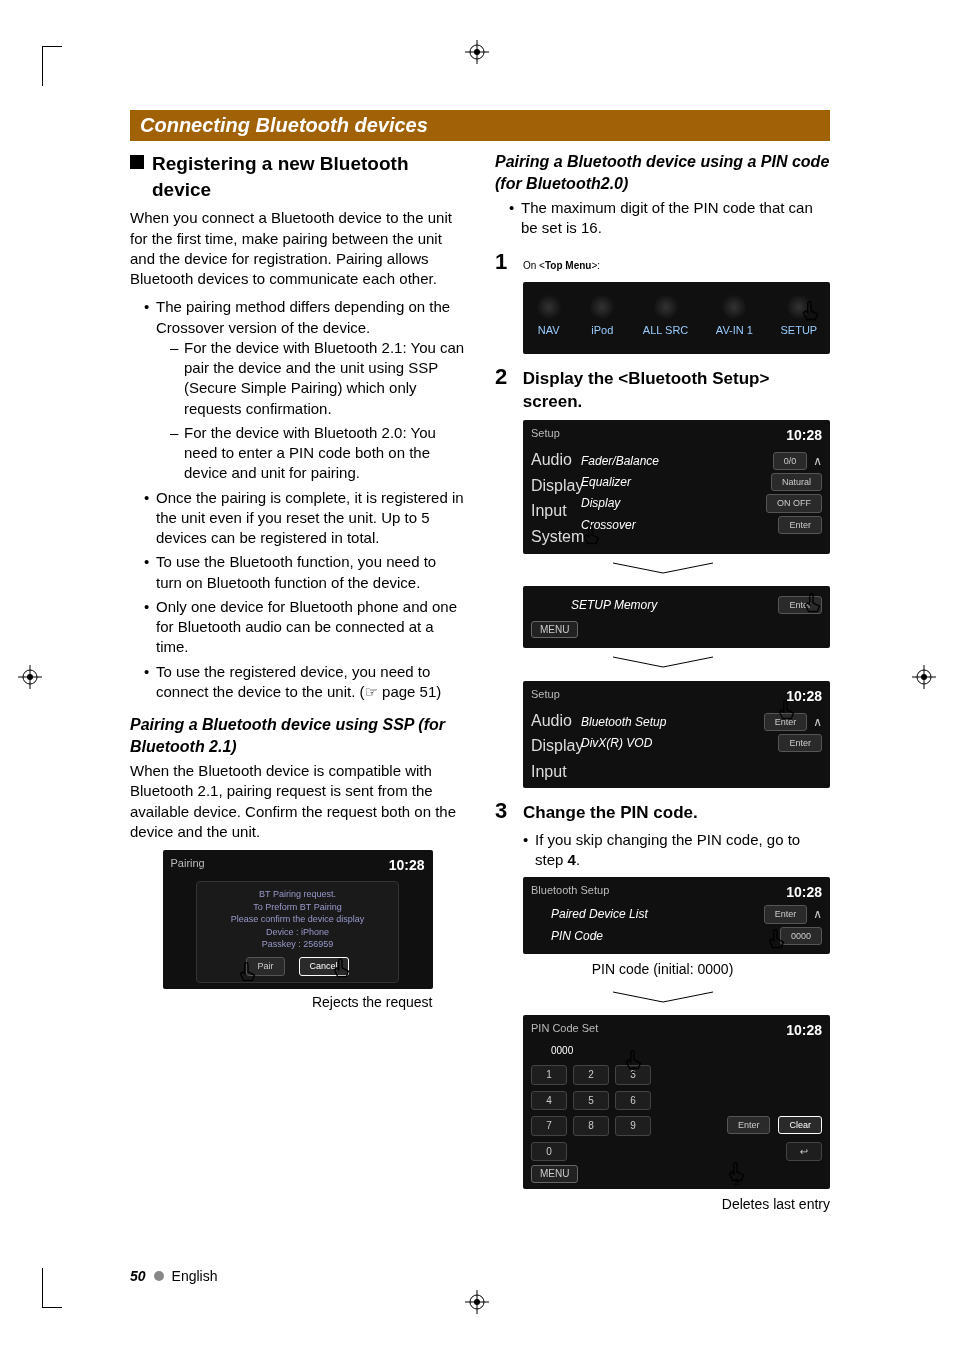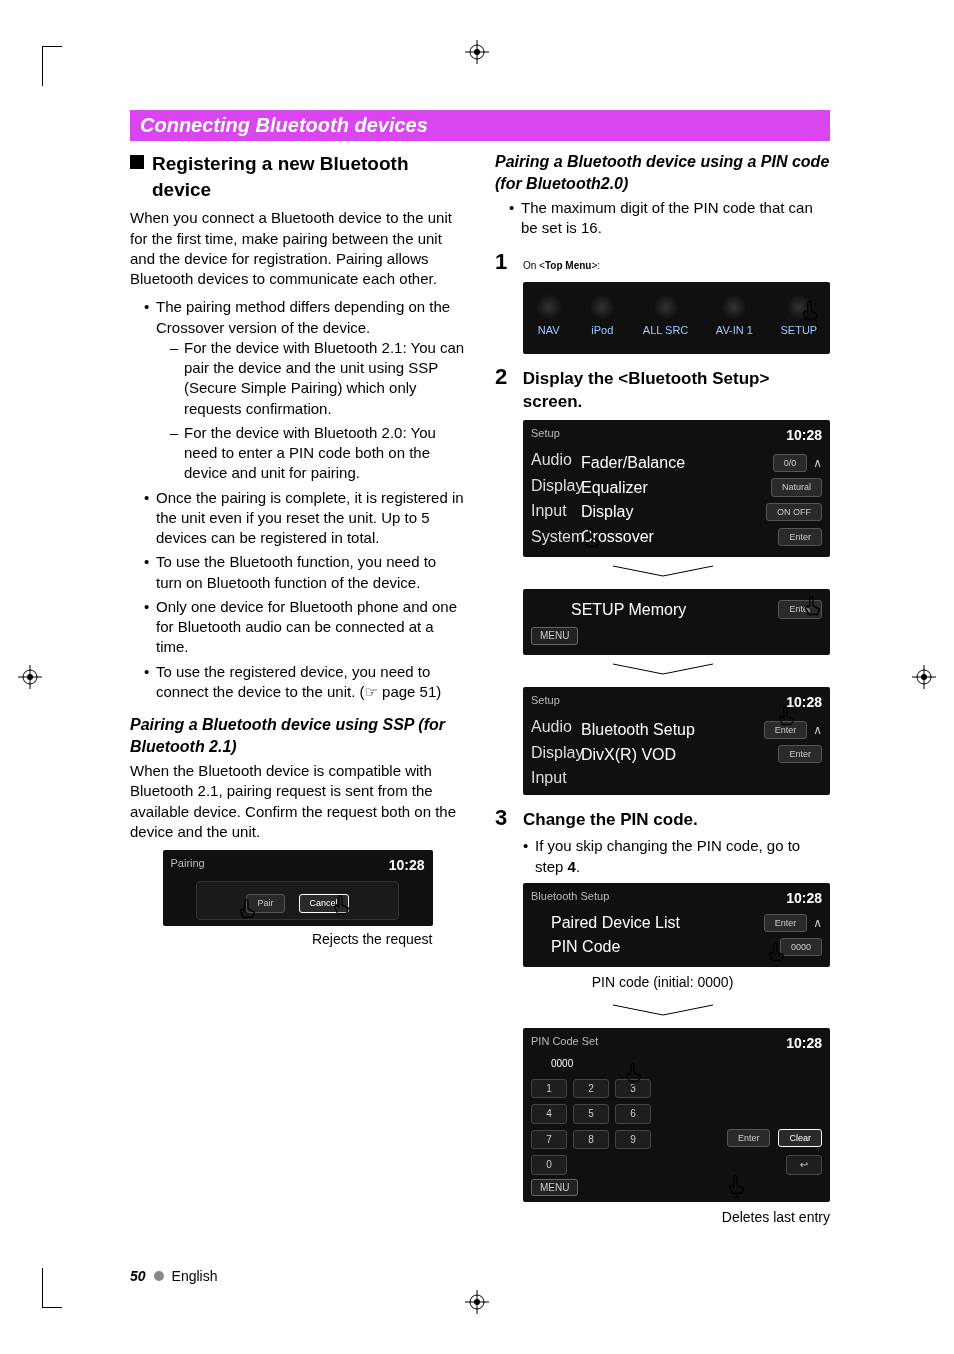--- a/index.html
+++ b/index.html
@@ -11,21 +11,21 @@
     height: 1354px;
     position: relative;
   }
   .page {
     position: absolute;
     top: 110px;
     left: 130px;
     width: 700px;
   }
   .section-bar {
-    background: #d946ef;
+    background: #a16207;
     color: #fff;
     font-weight: bold;
     font-style: italic;
     font-size: 20px;
     padding: 4px 10px;
     margin-bottom: 10px;
   }
   .columns {
     display: flex;
     gap: 30px;
@@ -70,21 +70,21 @@
     position: relative;
     margin: 6px 0 6px 28px;
     padding: 6px 8px;
   }
   .screenshot.full { margin-left: 0; }
   .ss-header { display: flex; justify-content: space-between; font-size: 11px; color: #ccc; margin-bottom: 4px;}
   .ss-title { color: #bbb; }
   .ss-time { color: #fff; font-weight: bold; font-size: 14px; }
   .ss-row { display: flex; align-items: center; gap: 6px; margin: 3px 0; }
   .ss-side { width: 44px; color: #ddd; font-size: 16px; }
-  .ss-label { flex: 1; color: #fff; font-size: 16px; }
+  .ss-label { flex: 1; color: #fff; font-size: 12px; font-style: italic; }
   .ss-btn {
     background: #2a2a2a; border: 1px solid #555; border-radius: 3px;
     color: #ccc; font-size: 9px; padding: 2px 10px;
   }
   .ss-menu {
     display:inline-block; background:#222; border:1px solid #666; border-radius:3px;
     color:#ccc; font-size:10px; padding:1px 8px; margin-top:4px;
   }
   .ss-topmenu {
     display:flex; gap:18px; justify-content:space-around; padding:8px 4px;
@@ -190,20 +190,25 @@
 
       <div class="h3">Pairing a Bluetooth device using SSP (for Bluetooth 2.1)</div>
       <p class="para">When the Bluetooth device is compatible with Bluetooth 2.1, pairing request is sent from the available device. Confirm the request both on the device and the unit.</p>
 
       <div class="screenshot full" style="width:270px;margin:6px auto 0 auto;">
         <div class="ss-header">
           <span class="ss-title">Pairing</span>
           <span class="ss-time">10:28</span>
         </div>
         <div class="ss-pairing-box">
+          <div style="white-space:pre-line">BT Pairing request.
+To Preform BT Pairing
+Please confirm the device display
+Device : iPhone
+Passkey : 256959</div>
           <div style="display:flex;justify-content:center;gap:14px;margin-top:6px;text-align:right;">
             <span class="ss-btn">Pair</span>
             <span class="ss-btn" style="border-color:#fff;color:#fff;">Cancel</span>
           </div>
         </div>
         <div class="pointer" style="bottom:2px;left:72px;"><svg viewBox="0 0 24 24">
               <path class="ptr-svg" d="M9 3v9l-2-2-2 2 3 6h8l2-5-6-3V3a1.5 1.5 0 0 0-3 0z" fill="#fff"></path>
             </svg></div>
         <div class="pointer" style="bottom:6px;right:78px;"><svg viewBox="0 0 24 24">
               <path class="ptr-svg" d="M9 3v9l-2-2-2 2 3 6h8l2-5-6-3V3a1.5 1.5 0 0 0-3 0z" fill="#fff"></path>

